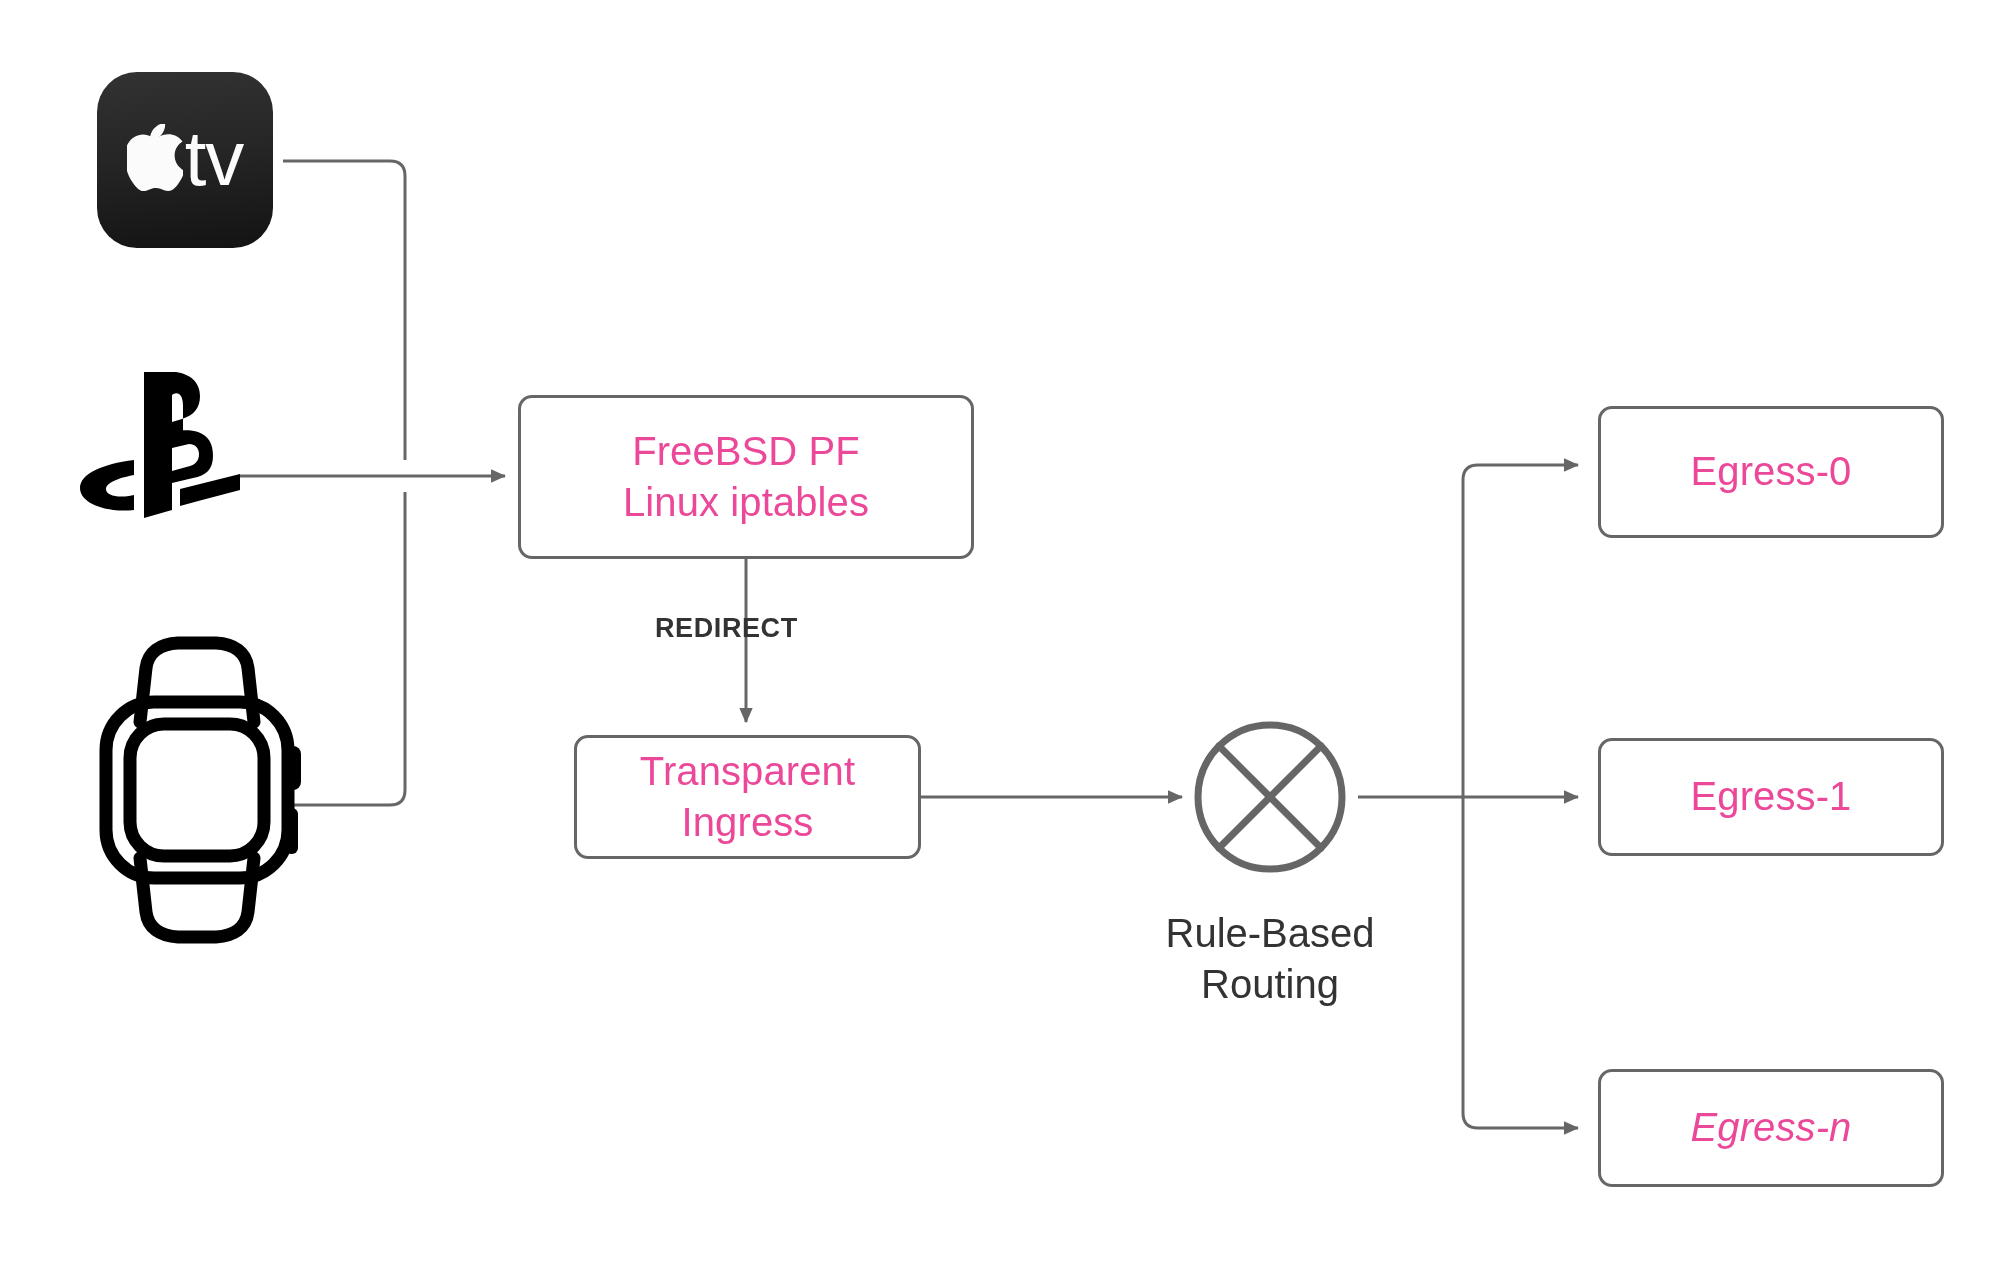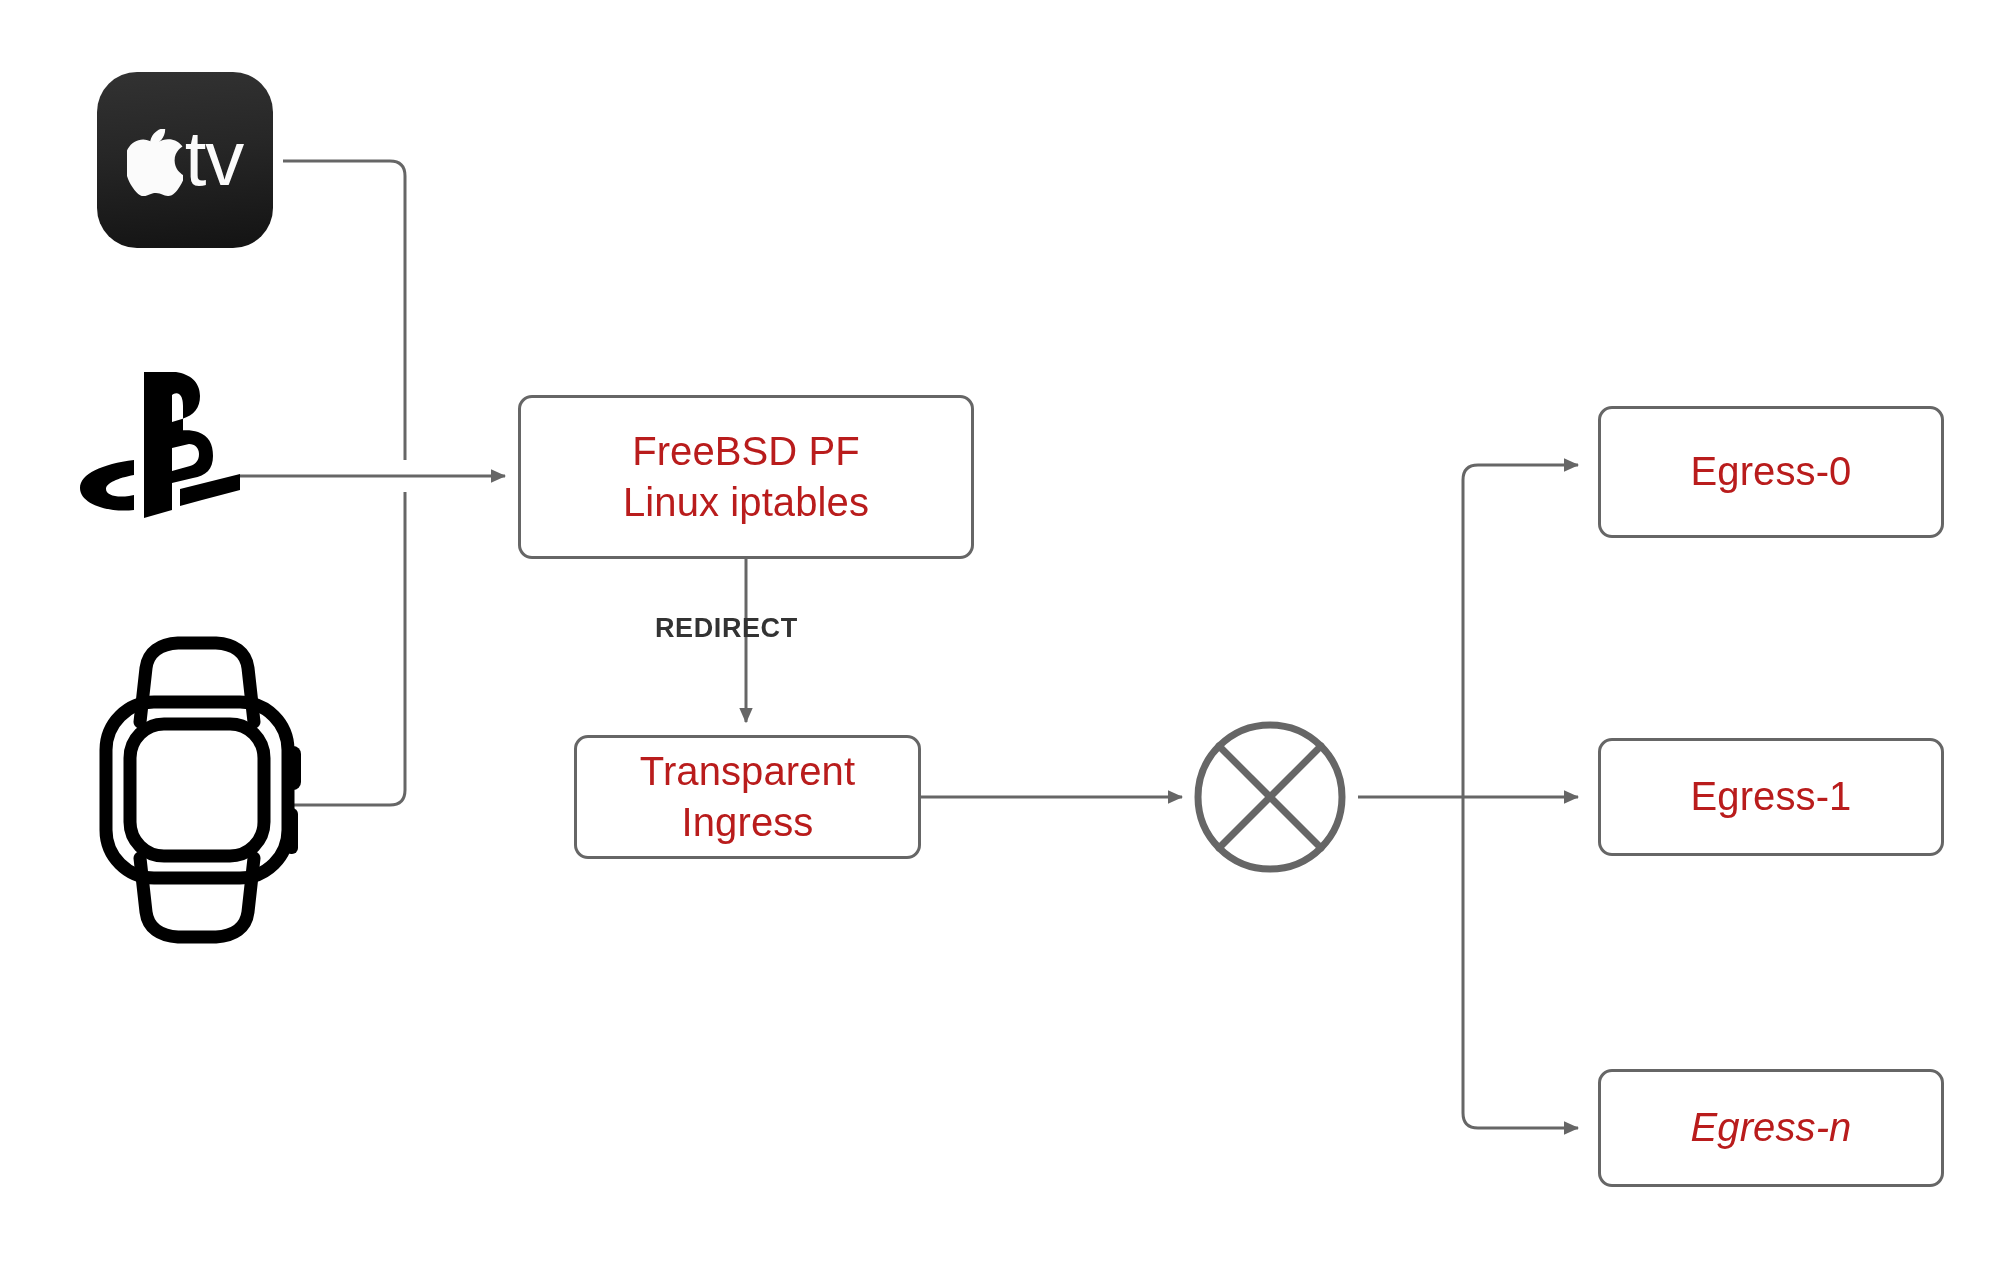--- a/index.html
+++ b/index.html
@@ -25,21 +25,21 @@
   .node-box {
     position: absolute;
     box-sizing: border-box;
     border: 3px solid #666666;
     border-radius: 14px;
     background: #ffffff;
     display: flex;
     align-items: center;
     justify-content: center;
     text-align: center;
-    color: #b91c1c;
+    color: #ec4899;
     font-size: 40px;
     line-height: 1.28;
     letter-spacing: 0.1px;
   }
   .node-box .line2 { display: block; }
 
   .edge-label {
     position: absolute;
     font-size: 27px;
     font-weight: bold;
@@ -61,21 +61,21 @@
   .device { position: absolute; }
 
   .appletv-tile {
     width: 176px; height: 176px;
     border-radius: 40px;
     background: linear-gradient(175deg, #323232 0%, #262626 45%, #131313 100%);
     display: flex;
     align-items: center;
     justify-content: center;
   }
-  .appletv-inner { display: flex; align-items: flex-end; gap: 2px; transform: translateY(-2px); }
+  .appletv-inner { display: flex; align-items: center; gap: 2px; transform: translateY(-2px); }
   .appletv-text {
     color: #fbfbfb;
     font-size: 78px;
     font-family: "Liberation Sans", sans-serif;
     font-weight: 400;
     line-height: 1;
     letter-spacing: -1px;
   }
 </style>
 </head>
@@ -181,20 +181,24 @@
 
   <div class="edge-label" style="left:655px; top:601px;">REDIRECT</div>
 
   <div class="node-box" style="left:574px; top:735px; width:347px; height:124px;">
     <div>
       <span>Transparent</span>
       <span class="line2">Ingress</span>
     </div>
   </div>
 
+  <div class="node-caption" style="left:1270px; top:908px; transform:translateX(-50%);">
+    <span>Rule-Based</span><br>
+    <span>Routing</span>
+  </div>
 
   <div class="node-box" style="left:1598px; top:406px; width:346px; height:132px;">
     <span>Egress-0</span>
   </div>
 
   <div class="node-box" style="left:1598px; top:738px; width:346px; height:118px;">
     <span>Egress-1</span>
   </div>
 
   <div class="node-box" style="left:1598px; top:1069px; width:346px; height:118px;font-style:italic;">

